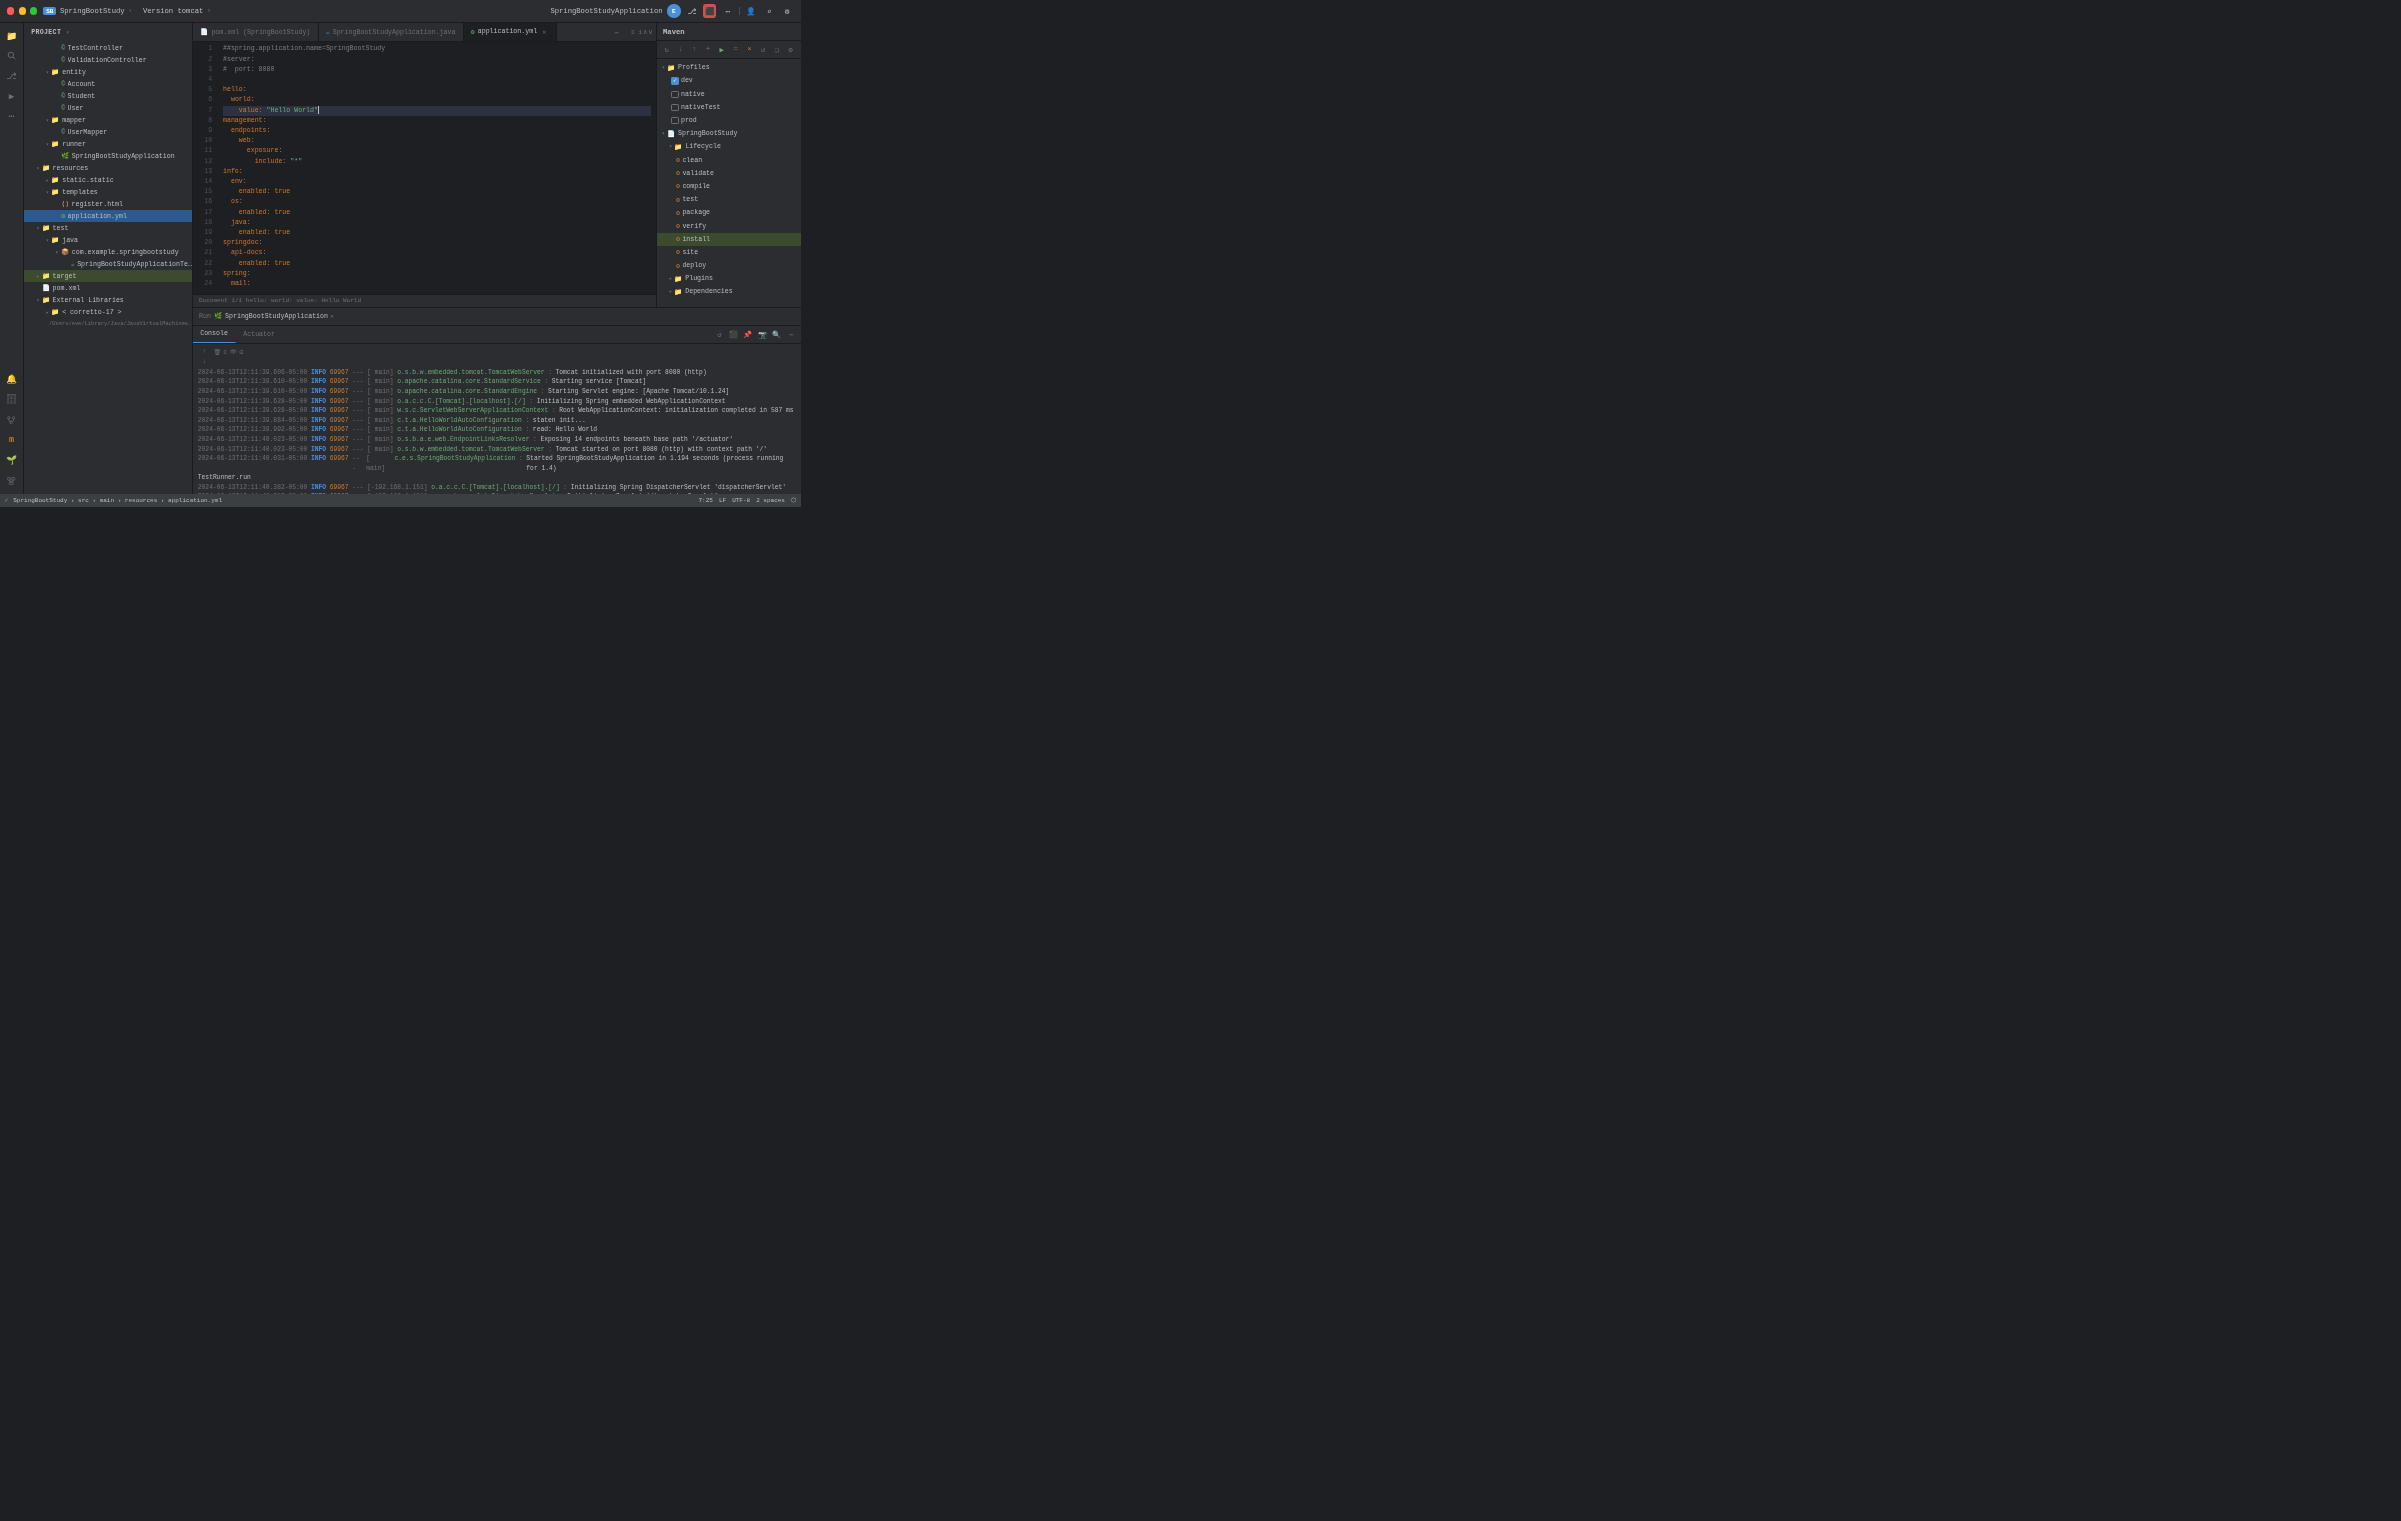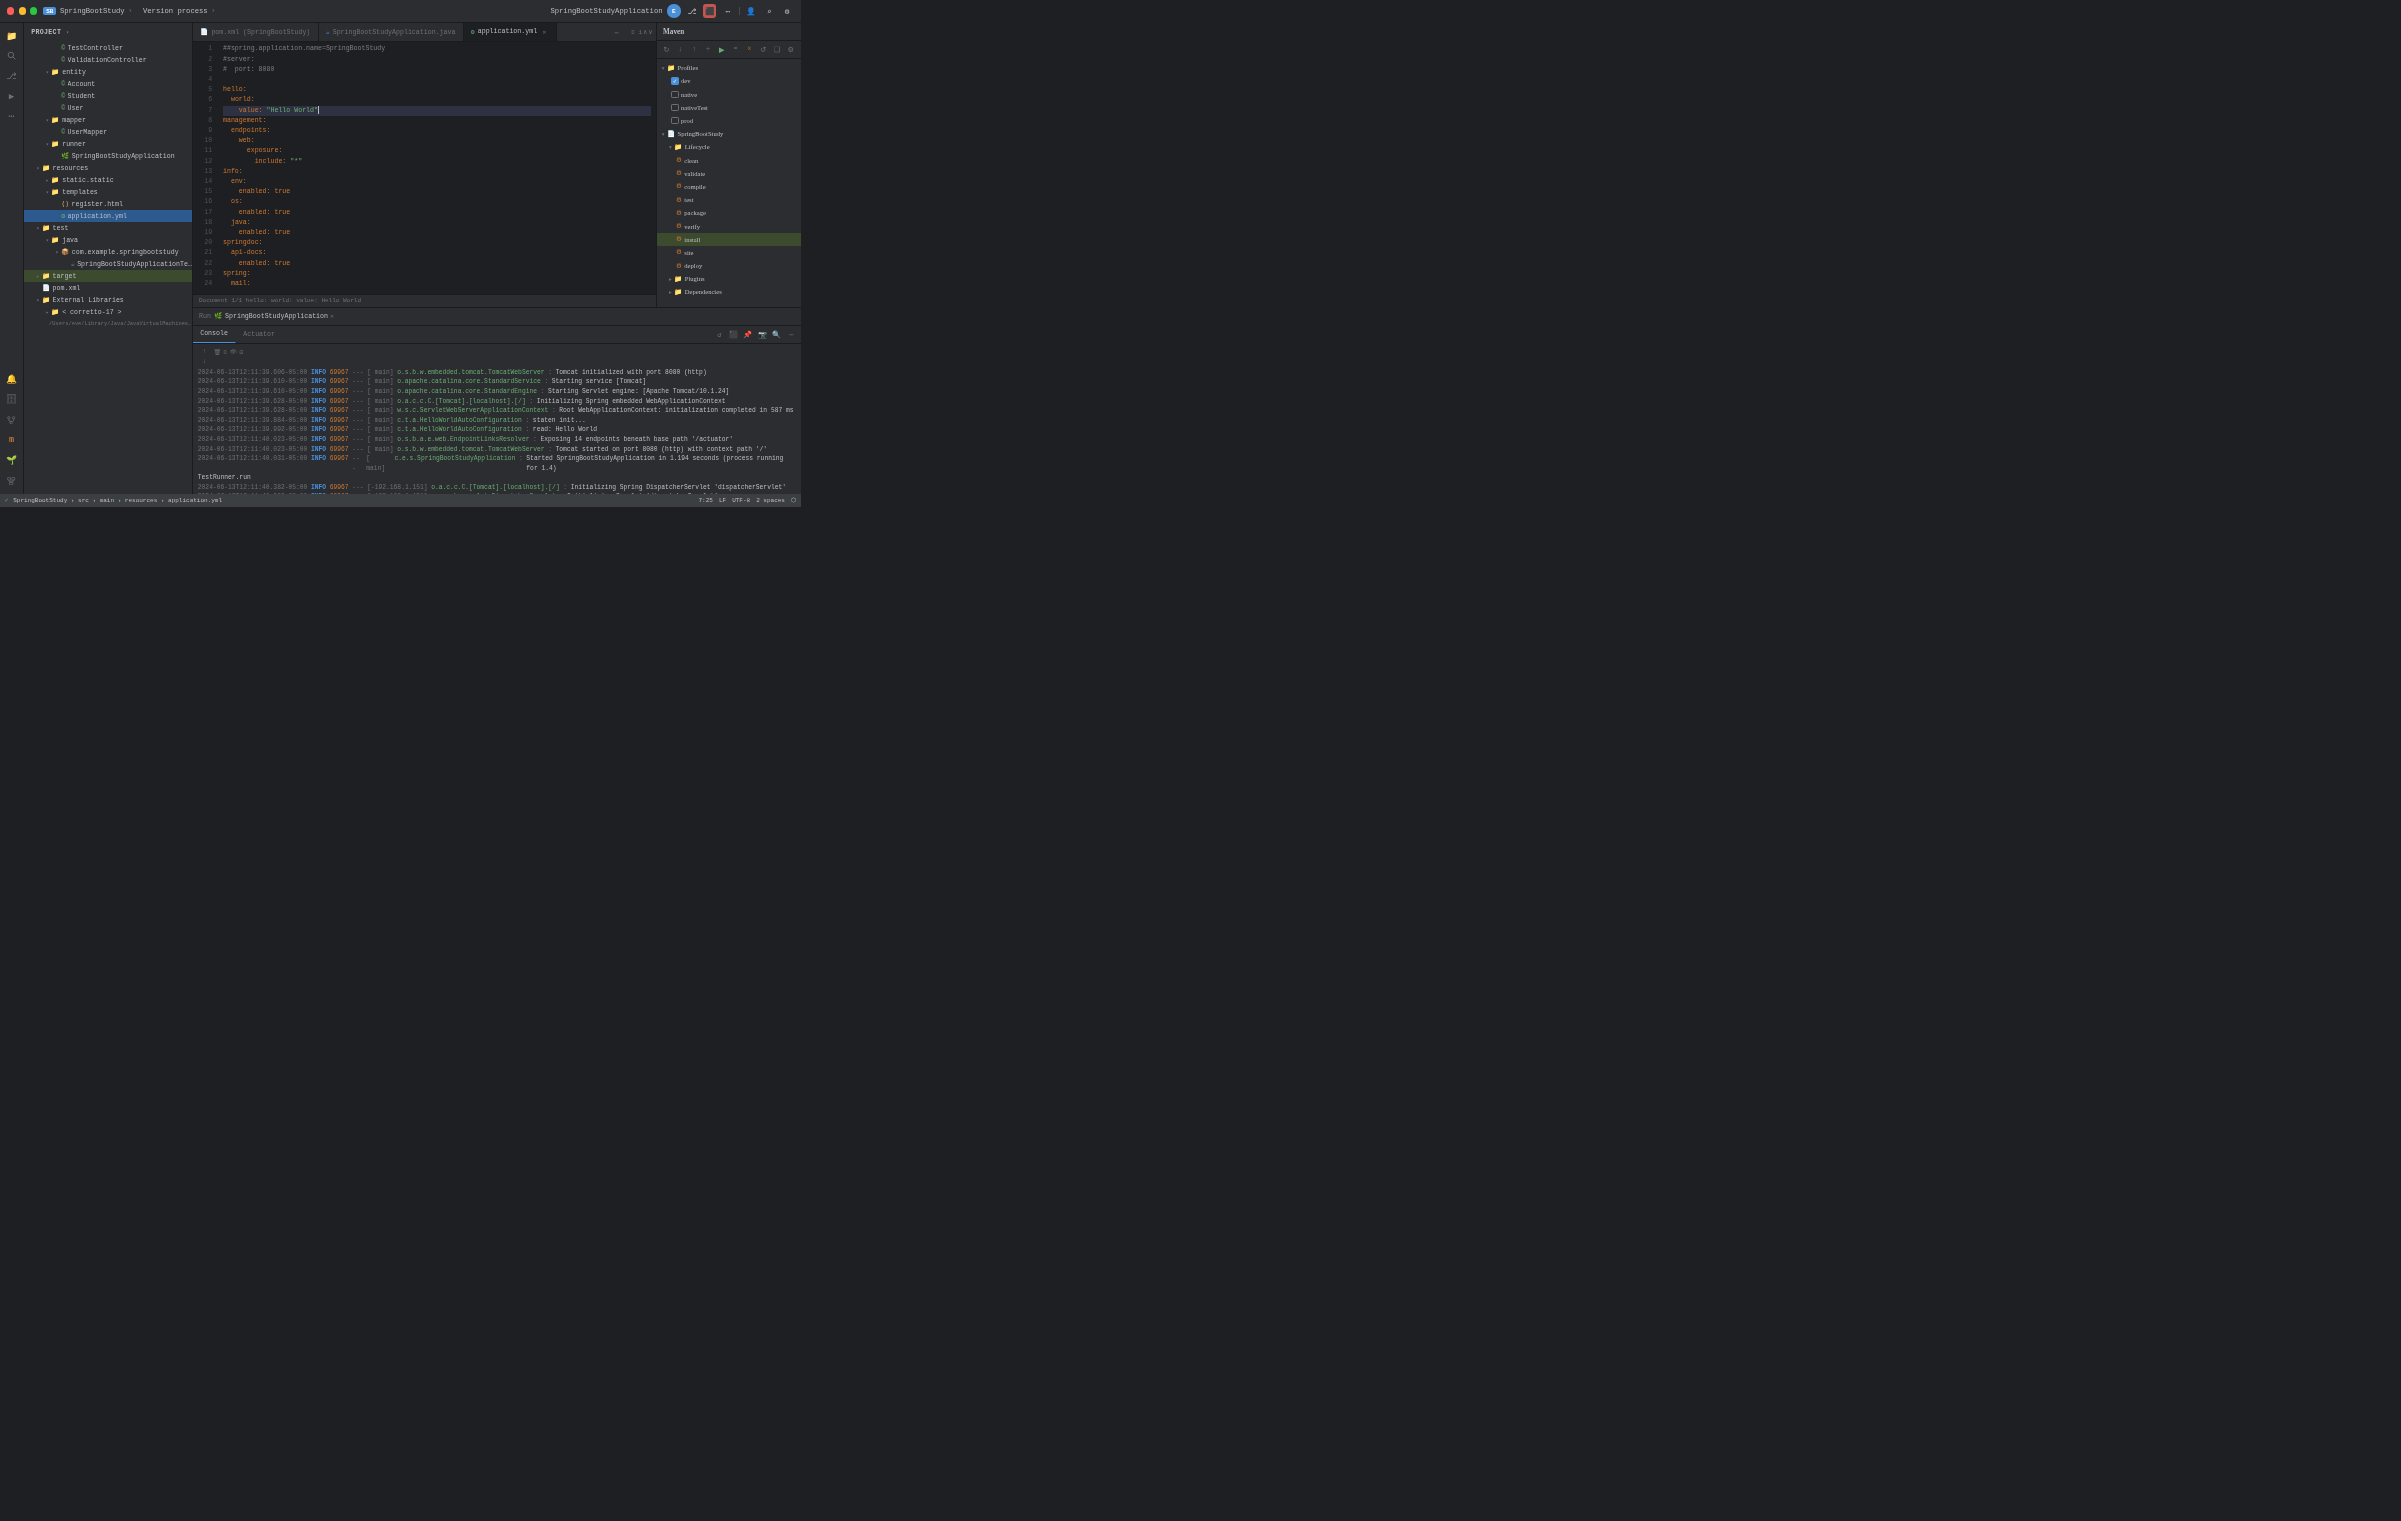--- a/index.html
+++ b/index.html
@@ -279,21 +279,20 @@
 
     
     .right-panel {
       width: 145px;
       background: #2b2d30;
       display: flex;
       flex-direction: column;
       flex-shrink: 0;
       border-left: 0.6px solid #1a1b1e;
       overflow: hidden;
-      font-family: Liberation Serif, serif;
     }
     .maven-header {
       padding: 3.6px 6px;
       font-size: 7.2px;
       font-weight: 600;
       color: #bcbec4;
       height: 18px;
       display: flex;
       align-items: center;
       border-bottom: 0.6px solid #1a1b1e;
@@ -446,21 +445,21 @@
 <div class="titlebar">
   <div class="traffic-lights">
     <div class="traffic-light tl-red"></div>
     <div class="traffic-light tl-yellow"></div>
     <div class="traffic-light tl-green"></div>
   </div>
   <div class="titlebar-center">
     <div class="project-badge">SB</div>
     <span class="titlebar-project">SpringBootStudy</span>
     <span style="color:#6e7073">›</span>
-    <span class="titlebar-vcs">Version process</span>
+    <span class="titlebar-vcs">Version tomcat</span>
     <span style="color:#6e7073">›</span>
   </div>
   <div class="titlebar-right">
     <span class="titlebar-app-name">SpringBootStudyApplication</span>
     <div class="avatar">E</div>
     <div class="icon-btn">⎇</div>
     <div class="icon-btn icon-btn-active">⬛</div>
     <div class="icon-btn">⋯</div>
     <div class="separator"></div>
     <div class="icon-btn">👤</div>

